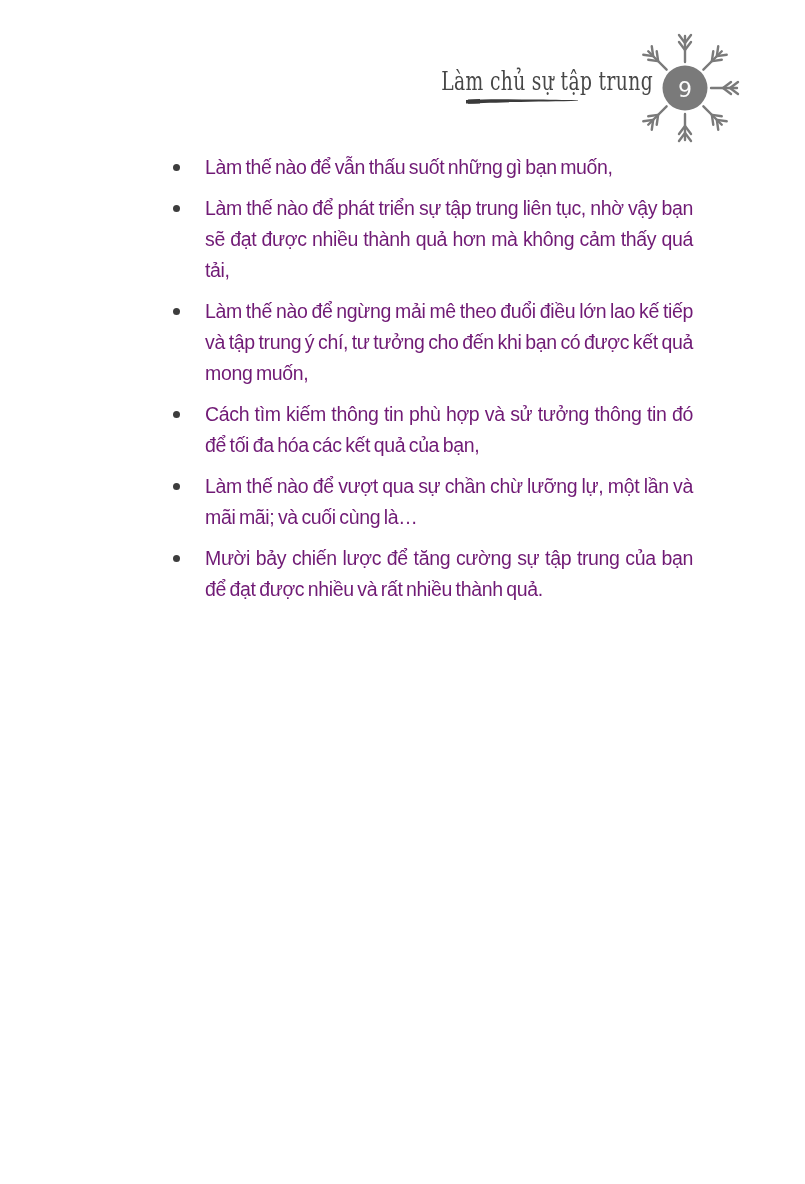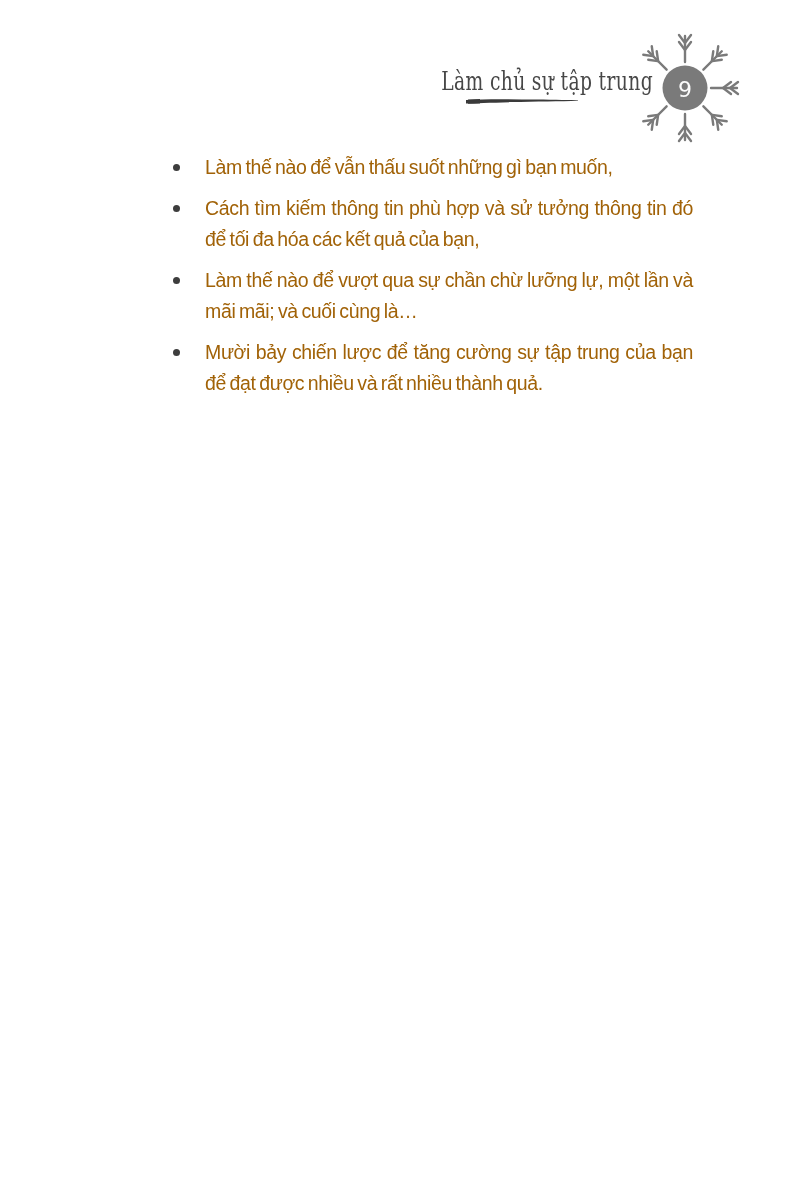--- a/index.html
+++ b/index.html
@@ -68,21 +68,21 @@
     border-radius: 50%;
     background: #3d3d3d;
     margin-top: 12px;
   }
 
   .bullet-text {
     font-size: 19.5px;
     line-height: 31px;
     letter-spacing: -0.35px;
     word-spacing: -1.5px;
-    color: #a16207;
+    color: #701a75;
     text-align: justify;
   }
 </style>
 </head>
 <body>
 
 <div class="page">
 
   <div class="header-title">Làm chủ sự tập trung</div>
 
@@ -135,20 +135,28 @@
     <text x="0" y="1.5" text-anchor="middle" dominant-baseline="central" font-family="DejaVu Sans, sans-serif" font-size="22" fill="#fbfbfb">9</text>
   </svg>
 
   <ul class="bullet-list">
     <li class="bullet-item">
       <span class="bullet-dot"></span>
       <span class="bullet-text">Làm thế nào để vẫn thấu suốt những gì bạn muốn,</span>
     </li>
     <li class="bullet-item">
       <span class="bullet-dot"></span>
+      <span class="bullet-text">Làm thế nào để phát triển sự tập trung liên tục, nhờ vậy bạn sẽ đạt được nhiều thành quả hơn mà không cảm thấy quá tải,</span>
+    </li>
+    <li class="bullet-item">
+      <span class="bullet-dot"></span>
+      <span class="bullet-text">Làm thế nào để ngừng mải mê theo đuổi điều lớn lao kế tiếp và tập trung ý chí, tư tưởng cho đến khi bạn có được kết quả mong muốn,</span>
+    </li>
+    <li class="bullet-item">
+      <span class="bullet-dot"></span>
       <span class="bullet-text">Cách tìm kiếm thông tin phù hợp và sử tưởng thông tin đó để tối đa hóa các kết quả của bạn,</span>
     </li>
     <li class="bullet-item">
       <span class="bullet-dot"></span>
       <span class="bullet-text">Làm thế nào để vượt qua sự chần chừ lưỡng lự, một lần và mãi mãi; và cuối cùng là…</span>
     </li>
     <li class="bullet-item">
       <span class="bullet-dot"></span>
       <span class="bullet-text">Mười bảy chiến lược để tăng cường sự tập trung của bạn để đạt được nhiều và rất nhiều thành quả.</span>
     </li>

